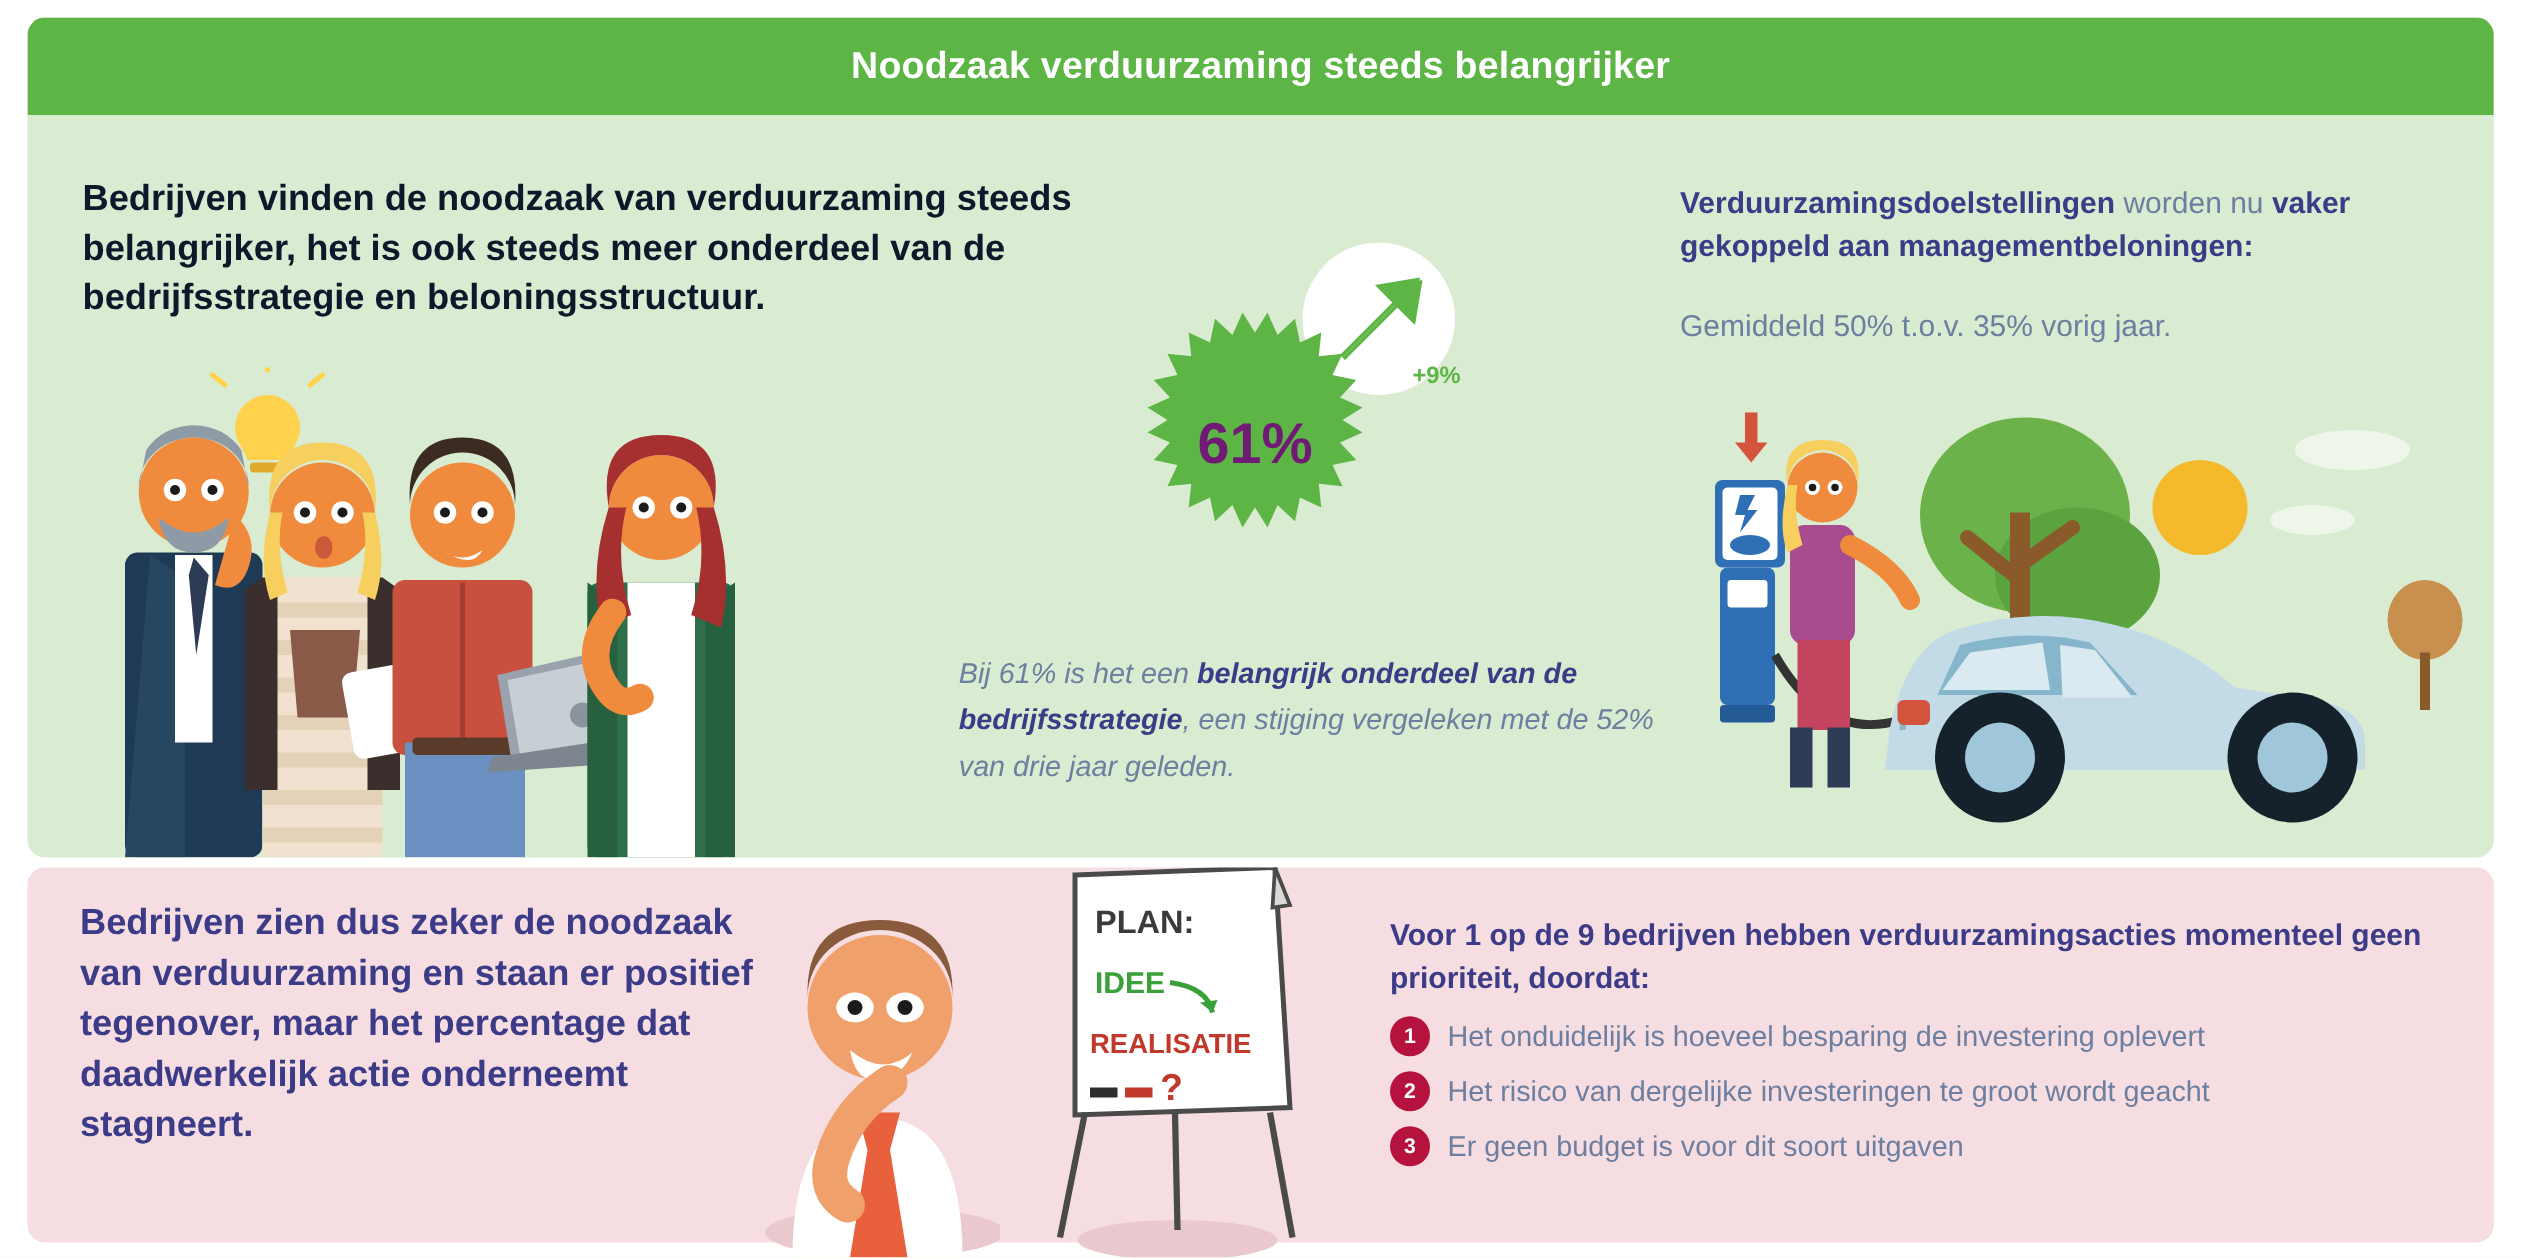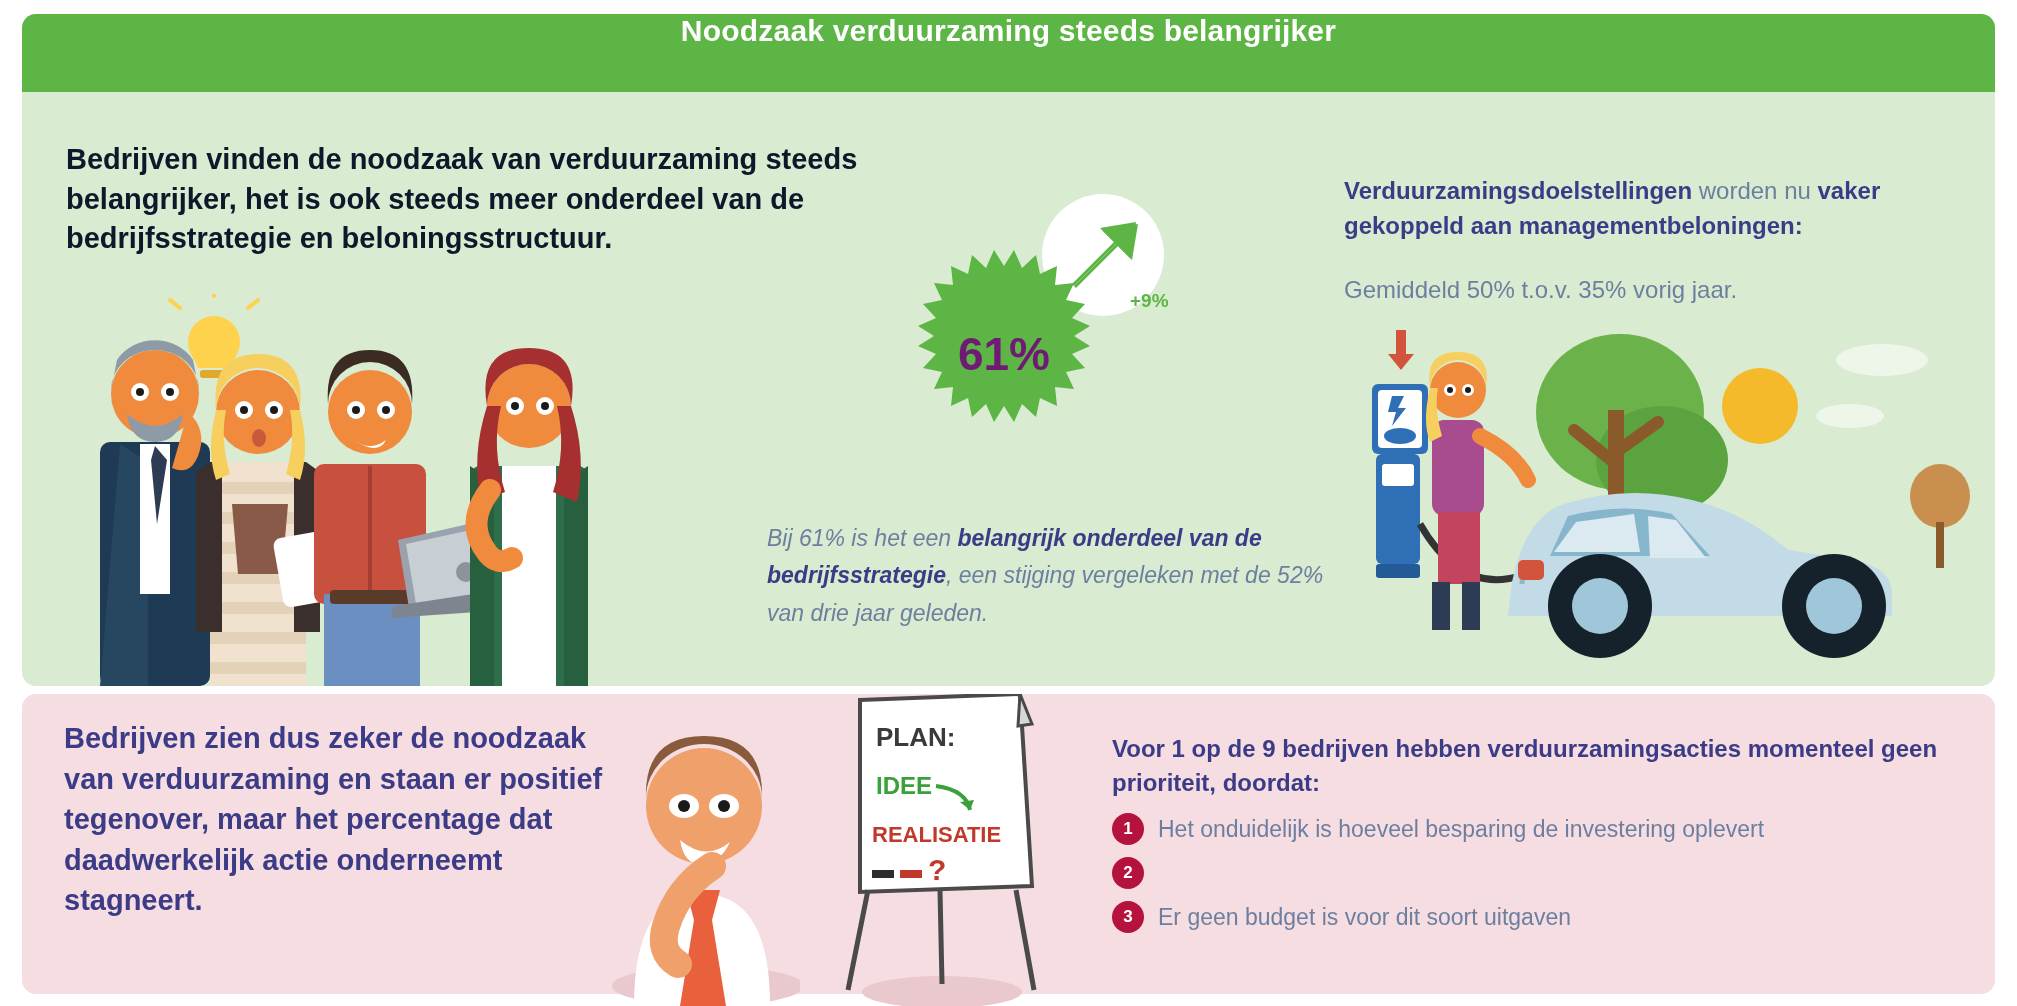--- a/index.html
+++ b/index.html
@@ -32,20 +32,21 @@
     overflow: hidden;
   }
   .title-bar {
     position: absolute;
     left: 0;
     top: 0;
     width: 100%;
     height: 78px;
     background: #5cb545;
     display: flex;
+    align-items: center;
     justify-content: center;
   }
   .title-bar .title-text {
     color: #ffffff;
     font-size: 30px;
     font-weight: bold;
     letter-spacing: 0.2px;
   }
 
   .headline-left {
@@ -111,21 +112,20 @@
   .right-col {
     position: absolute;
     left: 1322px;
     top: 132px;
     width: 660px;
   }
   .right-head {
     color: #6d7fa0;
     font-size: 24px;
     line-height: 1.45;
-    margin-top: 28px;
   }
   .right-head b { color: #3b3b87; }
   .right-sub {
     margin-top: 32px;
     color: #6d7fa0;
     font-size: 24px;
   }
 
   
   .pink-panel {
@@ -410,20 +410,21 @@
 
     <div class="pink-right">
       <div class="pink-right-head">Voor 1 op de 9 bedrijven hebben verduurzamingsacties momenteel geen prioriteit, doordat:</div>
 
       <div class="reason-row">
         <div class="reason-num">1</div>
         <div class="reason-text">Het onduidelijk is hoeveel besparing de investering oplevert</div>
       </div>
       <div class="reason-row">
         <div class="reason-num">2</div>
+        <div class="reason-text">Het risico van dergelijke investeringen te groot wordt geacht</div>
       </div>
       <div class="reason-row">
         <div class="reason-num">3</div>
         <div class="reason-text">Er geen budget is voor dit soort uitgaven</div>
       </div>
     </div>
   </div>
 
   <div class="illus thinker">
     <svg viewBox="0 0 200 312" width="200" height="312" xmlns="http://www.w3.org/2000/svg">

